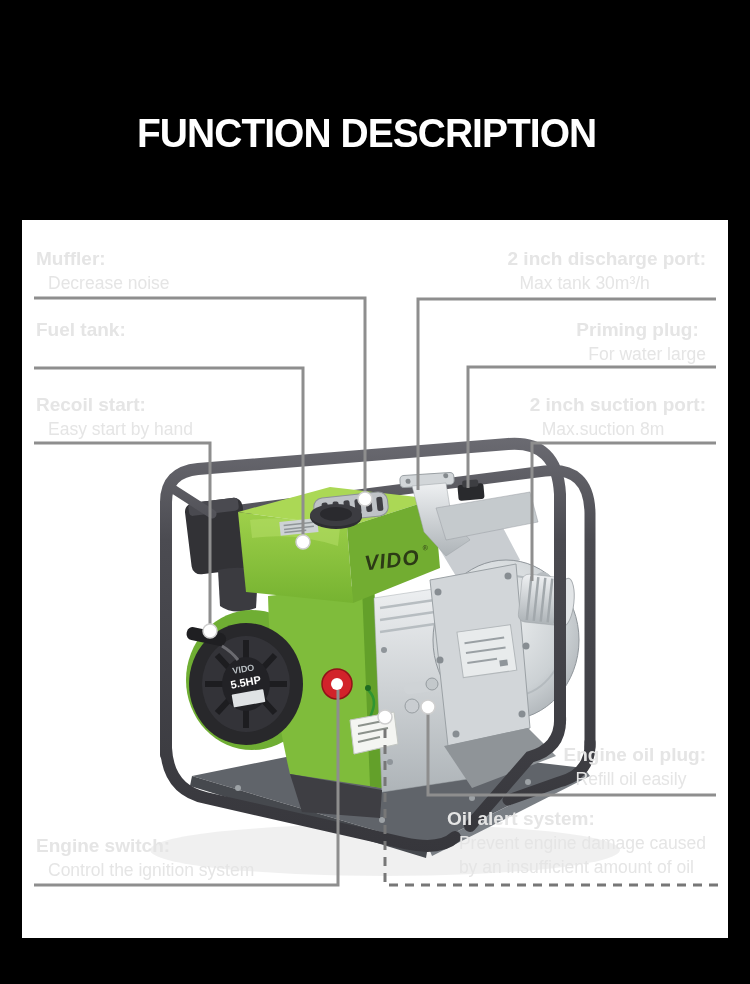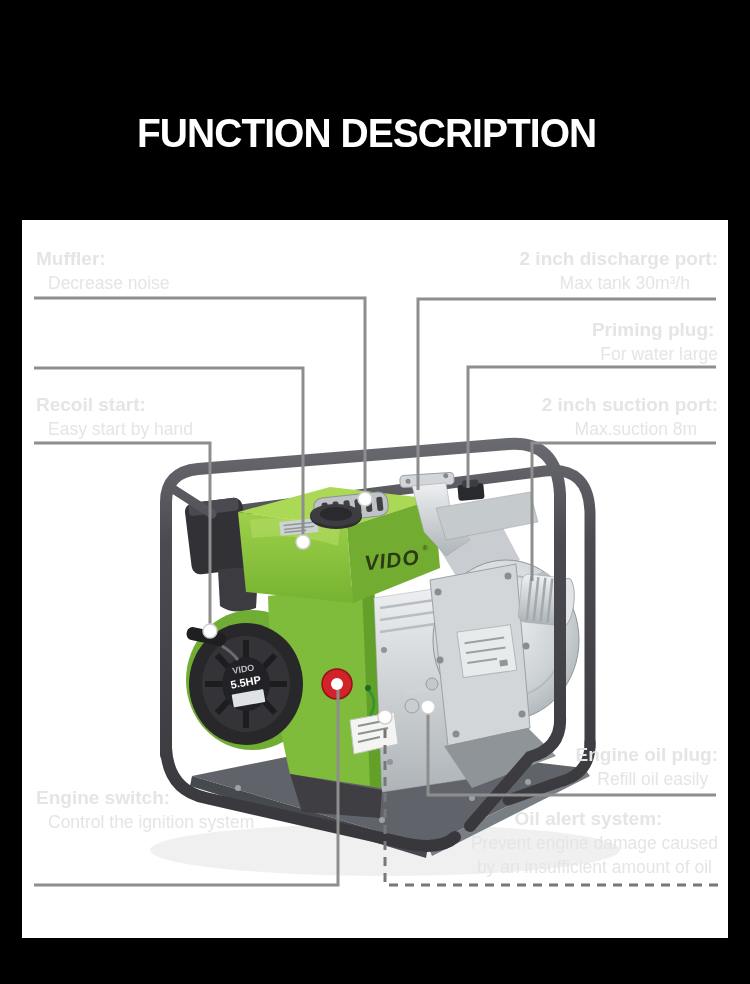--- a/index.html
+++ b/index.html
@@ -6,21 +6,21 @@
   .page{position:relative;width:750px;height:984px;background:var(--page_bg,#000);overflow:hidden;
         font-family:"Liberation Sans",sans-serif;}
   .title{position:absolute;left:137px;top:110px;margin:0;color:#fff;font-size:41px;font-weight:700;
          letter-spacing:-1px;white-space:nowrap;transform:scaleX(.95);transform-origin:left center;}
   .panel{position:absolute;left:22px;top:220px;width:706px;height:718px;background:var(--panel_bg,#fff);}
   svg.scene{position:absolute;left:0;top:0;z-index:2;}
   .co{position:absolute;z-index:3;color:#e5e5e5;line-height:25px;white-space:nowrap;}
   .co .h{font-size:19px;font-weight:700;}
   .co .b{font-size:17.5px;margin-left:12px;}
   .co.left{left:36px;text-align:left;}
-  .co.right{right:32px;text-align:center;}
+  .co.right{right:44px;text-align:left;}
   .co.tight{line-height:24px;}
 </style>
 </head>
 <body>
 
 <div class="page">
 
   <h1 class="title">FUNCTION DESCRIPTION</h1>
 
   <div class="panel"></div>
@@ -256,26 +256,27 @@
       <circle cx="428" cy="707" r="7"></circle>
       <circle cx="385" cy="717" r="7"></circle>
     </g>
   </svg>
 
   <div class="co left" style="top:246px">
     <div class="h">Muffler:</div>
     <div class="b">Decrease noise</div>
   </div>
   <div class="co left" style="top:317px">
+    <div class="h">Fuel tank:</div>
   </div>
   <div class="co left" style="top:392px">
     <div class="h">Recoil start:</div>
     <div class="b">Easy start by hand</div>
   </div>
-  <div class="co left" style="top:785px">
+  <div class="co left" style="top:833px">
     <div class="h">Engine switch:</div>
     <div class="b">Control the ignition system</div>
   </div>
 
   <div class="co right" style="top:246px">
     <div class="h">2 inch discharge port:</div>
     <div class="b">Max tank 30m³/h</div>
   </div>
   <div class="co right" style="top:317px">
     <div class="h">Priming plug:</div>

